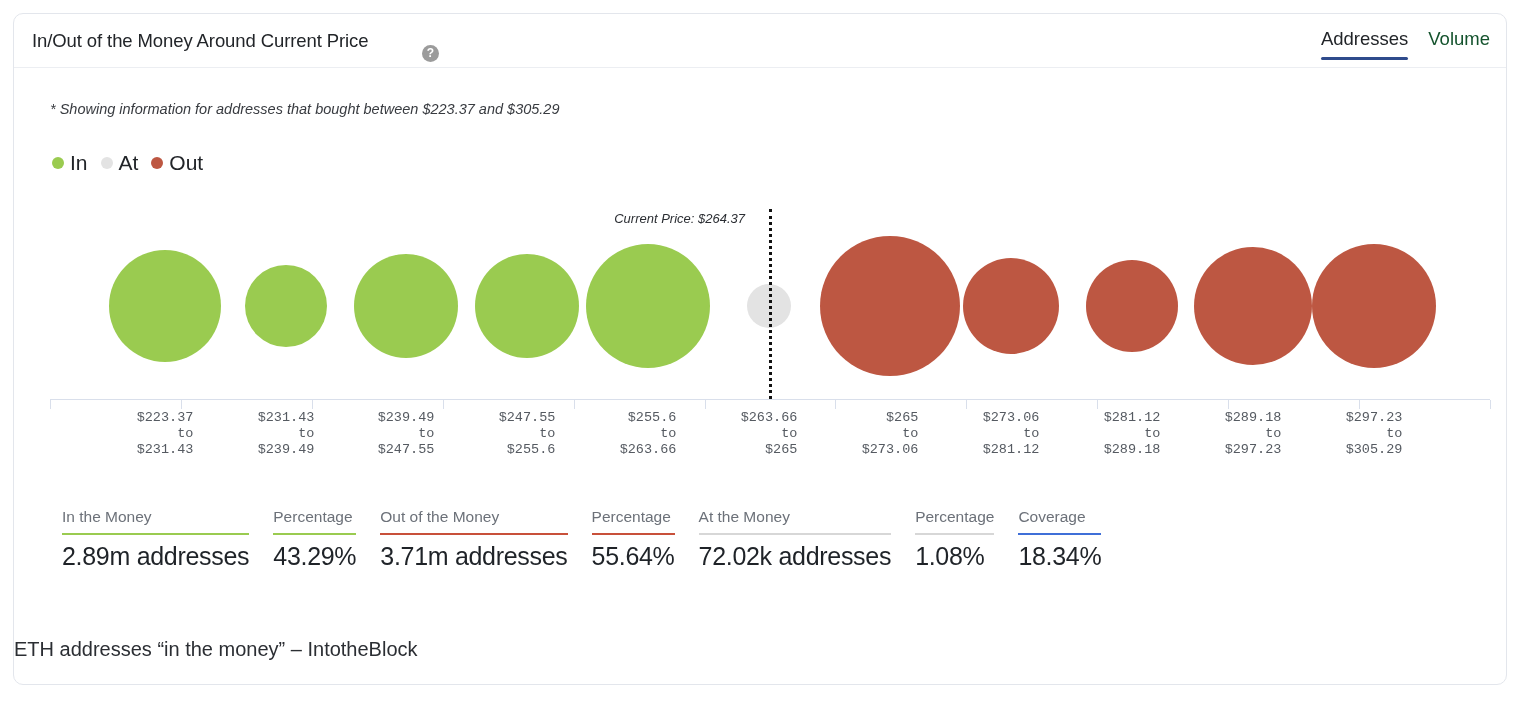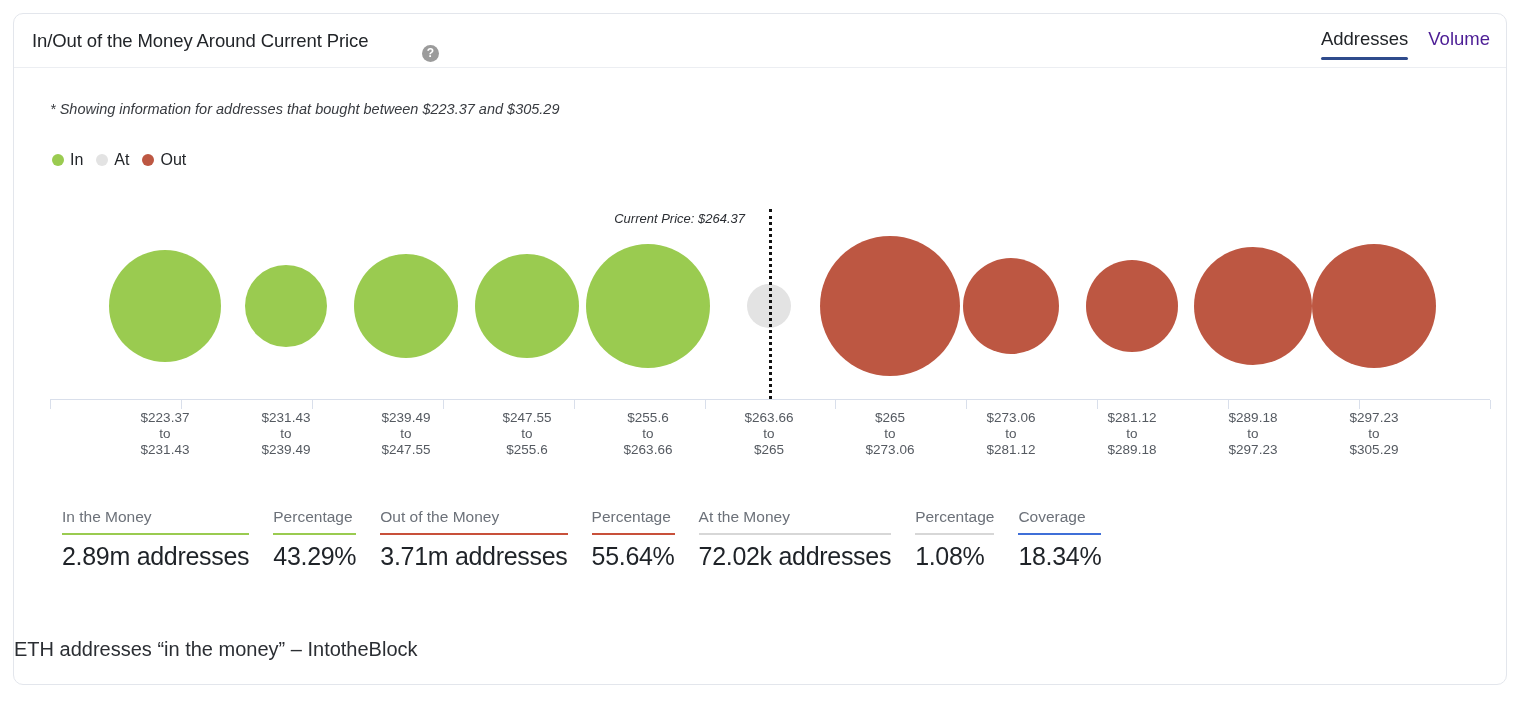--- a/index.html
+++ b/index.html
@@ -66,21 +66,21 @@
     position: absolute;
     right: 16px;
     top: 14px;
     display: flex;
     align-items: flex-end;
     gap: 20px;
   }
   .tab {
     position: relative;
     font-size: 18.5px;
-    color: #4c1d95;
+    color: #14532d;
     padding-bottom: 10px;
     cursor: pointer;
     white-space: nowrap;
   }
   .tab.active {
     color: #222529;
   }
   .tab.active::after {
     content: "";
     position: absolute;
@@ -118,21 +118,21 @@
     gap: 6px;
     cursor: pointer;
   }
   .legend-dot {
     width: 12px;
     height: 12px;
     border-radius: 50%;
     display: block;
   }
   .legend-label {
-    font-size: 16px;
+    font-size: 21px;
     color: #222529;
   }
 
   
   .plot {
     position: absolute;
     left: 36px;
     top: 180px;
     width: 1440px;
     height: 205px;
@@ -182,26 +182,27 @@
   .axis-labels {
     position: absolute;
     left: 36px;
     top: 396px;
     width: 1440px;
     height: 60px;
   }
   .axis-label {
     position: absolute;
     top: 0;
-    text-align: center;
+    text-align: right;
     font-size: 13.5px;
     color: #555a61;
     line-height: 16px;
     transform: translateX(-50%);
     white-space: nowrap;
+    font-family: Liberation Mono, monospace;
   }
 
   
   .stats {
     position: absolute;
     left: 48px;
     top: 494px;
     display: flex;
     align-items: flex-start;
     gap: 24px;

